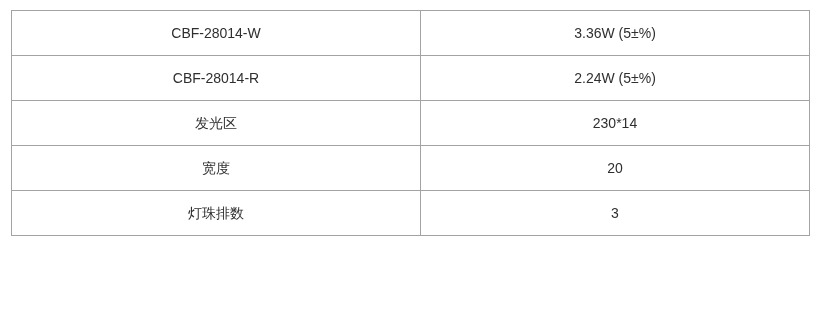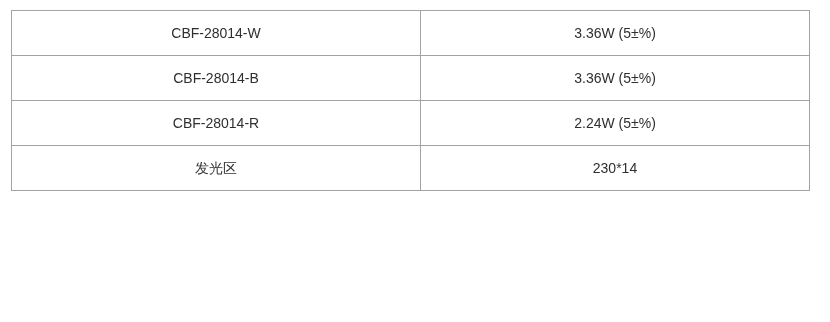--- a/index.html
+++ b/index.html
@@ -56,26 +56,30 @@
     <colgroup>
       <col class="col-name">
       <col class="col-value">
     </colgroup>
     <tbody>
         <tr>
           <td class="cell-name">CBF-28014-W</td>
           <td class="cell-value">3.36W (5±%)</td>
         </tr>
         <tr>
-          <td class="cell-name">CBF-28014-B</td>
-          <td class="cell-value">3.36W (5±%)</td>
-        </tr>
-        <tr>
           <td class="cell-name">CBF-28014-R</td>
           <td class="cell-value">2.24W (5±%)</td>
         </tr>
         <tr>
           <td class="cell-name">发光区</td>
           <td class="cell-value">230*14</td>
         </tr>
+        <tr>
+          <td class="cell-name">宽度</td>
+          <td class="cell-value">20</td>
+        </tr>
+        <tr>
+          <td class="cell-name">灯珠排数</td>
+          <td class="cell-value">3</td>
+        </tr>
       </tbody>
   </table>
 </div>
 
 </body></html>

